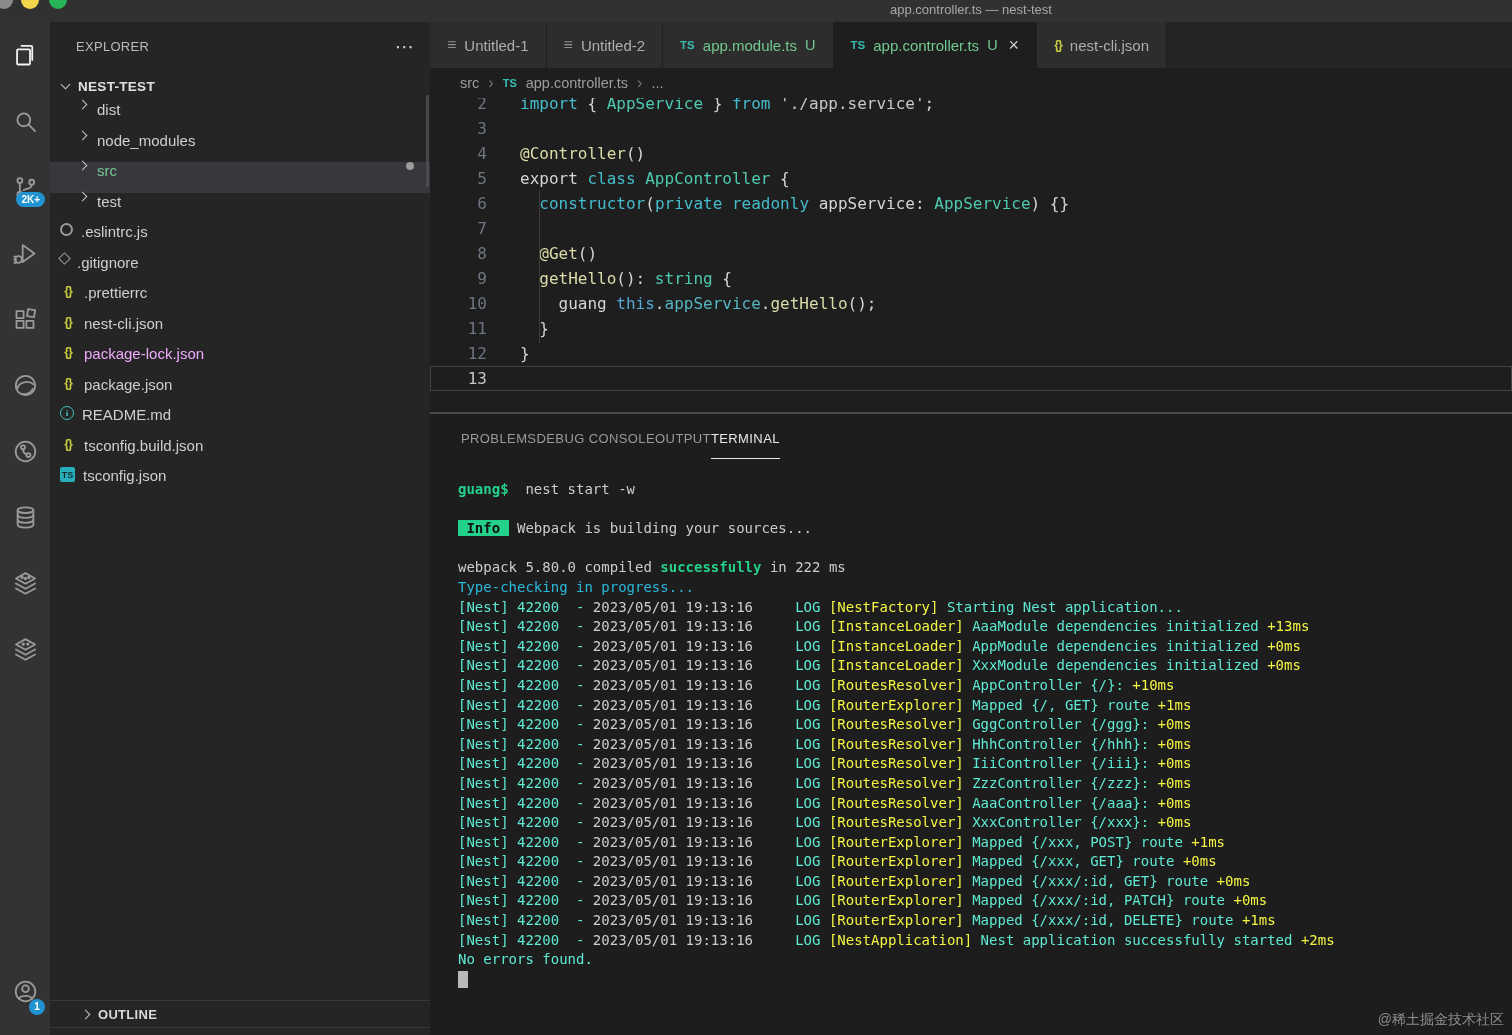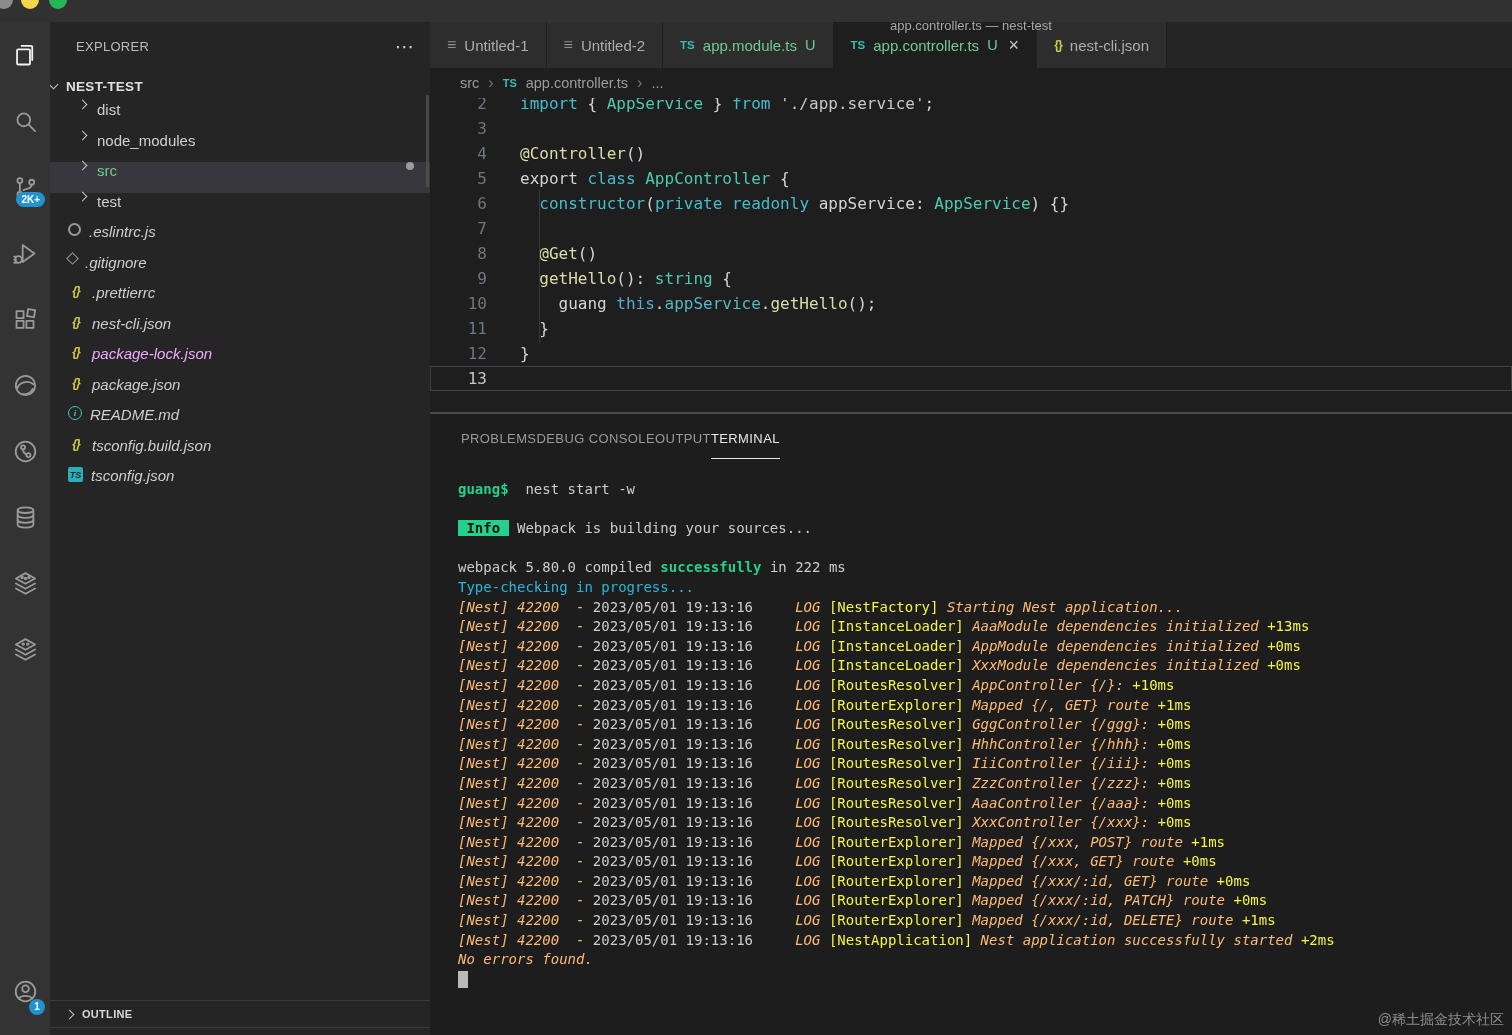--- a/index.html
+++ b/index.html
@@ -3,21 +3,21 @@
 <meta charset="utf-8">
 <style>
   * { margin:0; padding:0; box-sizing:border-box; }
   html,body { width:1512px; height:1035px; overflow:hidden; background:#1e1e1e;
     font-family:"Liberation Sans", sans-serif; }
   .app { position:relative; width:1512px; height:1035px; }
 
   
   .titlebar { position:absolute; top:0; left:0; width:100%; height:22px; background:#313132; z-index:30; }
   .tl-dot { position:absolute; top:-9px; width:18px; height:18px; border-radius:50%; }
-  .title-text { position:absolute; top:16px; left:430px; right:0; height:22px; line-height:20px;
+  .title-text { position:absolute; top:0; left:430px; right:0; height:22px; line-height:20px;
     text-align:center; color:#a8a8a8; font-size:13px; }
 
   
   .activitybar { position:absolute; top:22px; left:0; width:50px; bottom:0; background:#333333; z-index:20; }
   .ab-item { height:66px; display:flex; align-items:center; justify-content:center;
     color:#9a9a9a; position:relative; cursor:pointer; }
   .ab-item.active { color:#f2f2f2; }
   .ab-item svg { width:27px; height:27px; }
   .ab-badge { position:absolute; right:5px; bottom:13px; background:#2193d1; color:#fff;
     font-size:10px; font-weight:bold; border-radius:9px; padding:1.5px 5px; line-height:12px; }
@@ -25,46 +25,46 @@
   .ab-bottom .ab-item { height:60px; }
   .ab-bottom .ab-badge { right:5px; bottom:6px; border-radius:50%; padding:0; width:16px; height:16px;
     display:flex; align-items:center; justify-content:center; }
 
   
   .sidebar { position:absolute; top:22px; left:50px; width:380px; bottom:0; background:#252526; z-index:10; }
   .sb-scrollthumb { position:absolute; right:1px; top:73px; width:3px; height:92px; background:#555; opacity:.7; }
   .sb-header { height:49px; display:flex; align-items:center; padding:0 16px 0 26px;
     color:#bbbbbb; font-size:13px; letter-spacing:.3px; }
   .sb-actions { margin-left:auto; color:#cccccc; font-size:19px; cursor:pointer; }
-  .root-row { height:30px; display:flex; align-items:center; 
+  .root-row { height:30px; display:flex; align-items:center; padding-left:12px;
     color:#e0e0e0; font-weight:bold; font-size:13.5px; letter-spacing:.3px; cursor:pointer; }
   .chev { width:7px; height:7px; border-right:1.7px solid #c5c5c5; border-bottom:1.7px solid #c5c5c5;
     display:inline-block; flex:none; }
   .chev.right { transform:rotate(-45deg); }
   .chev.down  { transform:rotate(45deg); margin-top:-3px; }
   .root-row .chev { margin-right:9px; }
   .trow { height:30.5px; display:flex; align-items:flex-start; font-size:15px; color:#cfcfcf; cursor:pointer; }
   .trow.folder { padding-left:29px; }
-  .trow.file { padding-left:18px;font-style:italic; }
+  .trow.file { padding-left:10px; }
   .trow .chev { margin-right:11px; }
   .trow.sel { background:#37373d; }
   .trow.green .tlabel { color:#73c991; }
   .trow.dim .tlabel { color:#f0abfc; }
   .fi { width:16px; margin-right:8px; display:flex; align-items:center; justify-content:center; flex:none; }
   .fi-br { color:#cbcb41; font-weight:bold; font-size:12.5px; letter-spacing:-1px; }
   .fi-eslint { width:13px; height:13px; border:2.6px solid #9a9a9a; border-radius:50%; }
   .fi-git { width:9px; height:9px; border:1.6px solid #9a9a9a; transform:rotate(45deg); }
   .fi-info { width:14px; height:14px; border:1.5px solid #45c3c0; border-radius:50%; color:#45c3c0;
     font-size:9px; font-weight:bold; font-family:"Liberation Serif", serif; }
   .fi-ts { width:15px; height:15px; background:#27b0bb; color:#17282a; border-radius:2px;
     font-size:9px; font-weight:bold; }
   .tdot { margin-left:auto; margin-right:16px; width:8px; height:8px; border-radius:50%; background:#9c9c9c; }
   .outline-row { position:absolute; left:0; right:0; bottom:7px; height:28px; border-top:1px solid #3a3a3a;
-    border-bottom:1px solid #3a3a3a; display:flex; align-items:center; padding-left:16px;
-    color:#d8d8d8; font-weight:bold; font-size:11px; letter-spacing:.3px; cursor:pointer; }
+    border-bottom:1px solid #3a3a3a; display:flex; align-items:center; padding-left:32px;
+    color:#d8d8d8; font-weight:bold; font-size:13px; letter-spacing:.3px; cursor:pointer; }
   .outline-row .chev { margin-right:9px; }
 
   
   .editor-area { position:absolute; top:22px; left:430px; right:0; bottom:0; display:flex; flex-direction:column; }
   .tabbar { height:46px; background:#252526; display:flex; flex:none; }
   .tab { display:flex; align-items:center; gap:8px; padding:0 17px; background:#2d2d2d;
     border-right:1px solid #1f1f1f; font-size:15px; color:#adadad; cursor:pointer; }
   .tab.active { background:#1e1e1e; color:#c9c9c9; }
   .tab.green .tab-label, .tab.green .tab-mod { color:#73c991; }
   .tab-ic.list { color:#8f8f8f; font-size:16px; }
@@ -94,21 +94,21 @@
   .panel { flex:1; border-top:2px solid #4a4a4a; background:#1d1d1d; overflow:hidden; }
   .ptabs { height:48px; display:flex; align-items:stretch; padding-left:31px; }
   .ptab { display:flex; align-items:center; color:#9a9a9a; font-size:13px; letter-spacing:.4px;
     position:relative; cursor:pointer; }
   .ptab.active { color:#e8e8e8; }
   .ptab.active:after { content:''; position:absolute; left:0; right:0; bottom:3px; height:1.5px; background:#e8e8e8; }
   .term { padding:18px 0 0 28px; font-family:"DejaVu Sans Mono", monospace; font-size:14px; }
   .tline, .tl { height:19.6px; line-height:19.6px; white-space:pre; }
   .tprompt { color:#23d18b; font-weight:bold; }
   .tinfo { background:#23d18b; color:#101010; font-weight:bold; }
-  .tg { color:#fdba74;font-style:italic; } .tgb { color:#23d18b; font-weight:bold; }
+  .tg { color:#5eead4; } .tgb { color:#23d18b; font-weight:bold; }
   .ty { color:#f5f543; } .tw { color:#cccccc; } .tc { color:#29b8db; }
   .tcursor { display:inline-block; width:10px; height:17px; background:#b9b9b9; vertical-align:middle; }
 
   .watermark { position:absolute; right:8px; bottom:6px; color:#8d8d8d; font-size:14px; z-index:40; }
 </style>
 </head>
 <body>
 
 <div class="app">
 

